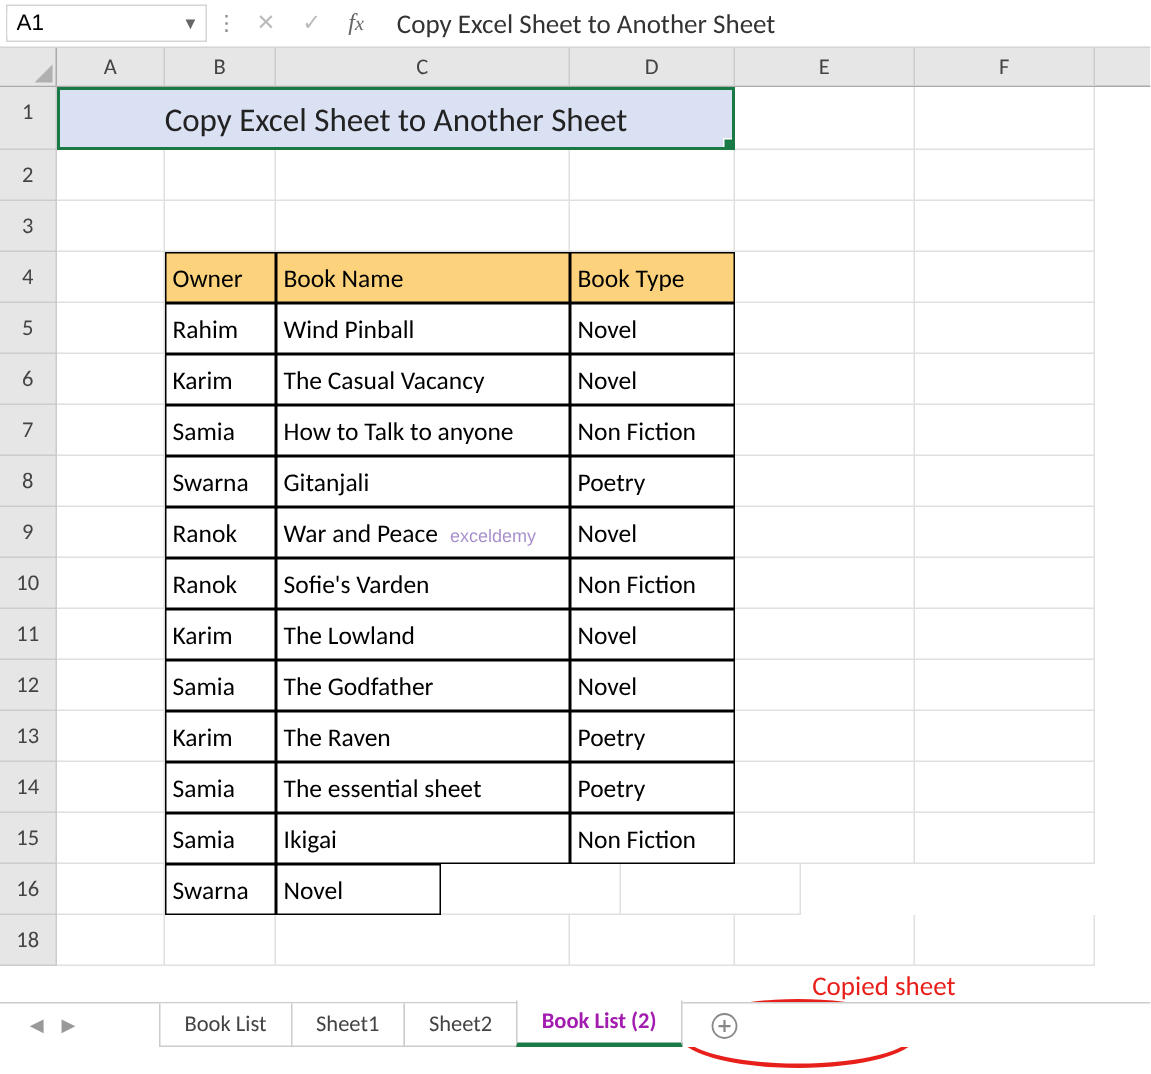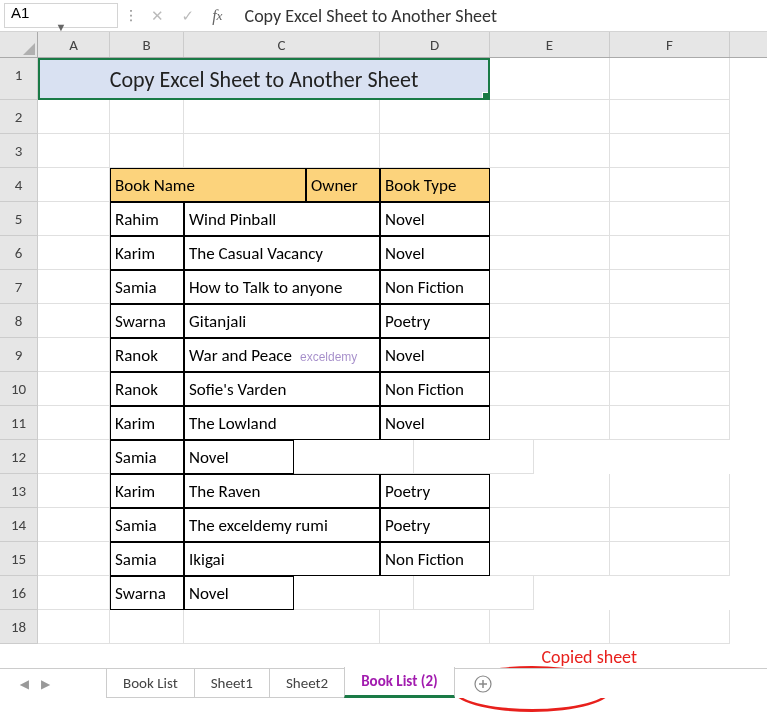--- a/index.html
+++ b/index.html
@@ -1,20 +1,20 @@
 <!DOCTYPE html>
 <html><head>
 <meta charset="utf-8">
 <style>
 * { box-sizing: border-box; margin: 0; padding: 0; }
 body { font-family: Calibri, Arial, sans-serif; font-size: 14px; background: #fff; width: 767px; height: 716px; overflow: hidden; position: relative; }
 
 
 .top-bar { display: flex; align-items: stretch; height: 32px; border-bottom: 1px solid #d4d4d4; background: #fff; }
-.name-box-wrap { display: flex; align-items: center; border: 1px solid #d4d4d4; margin: 3px 3px 3px 4px; background: #fff; flex-direction: column; }
+.name-box-wrap { display: flex; align-items: center; border: 1px solid #d4d4d4; margin: 3px 3px 3px 4px; background: #fff; }
 .name-box { width: 112px; padding: 0 6px; font-size: 15px; border: none; outline: none; }
 .name-dd { width: 20px; text-align: center; color: #666; font-size: 11px; }
 .fb-sep { width: 20px; display: flex; align-items: center; justify-content: center; color: #888; }
 .fb-btns { display: flex; align-items: center; gap: 18px; padding: 0 10px; color: #bbb; }
 .fb-btn { font-size: 15px; }
 .fx-label { font-style: italic; font-family: 'Times New Roman', serif; font-size: 16px; color: #666; padding: 0 8px; display: flex; align-items: center; }
 .formula-input { flex: 1; padding: 0 14px; font-size: 18px; display: flex; align-items: center; color: #333; }
 
 
 .col-headers { display: flex; height: 26px; background: #e6e6e6; border-bottom: 1px solid #aaa; }
@@ -108,22 +108,22 @@
       <div class="cell cA"></div>
       <div class="cell cB"></div>
       <div class="cell cC"></div>
       <div class="cell cD"></div>
       <div class="cell cE"></div>
       <div class="cell cF"></div>
     </div>
     <div class="row">
       <div class="row-h">4</div>
       <div class="cell cA"></div>
+      <div class="cell th cB">Owner</div>
       <div class="cell th cC">Book Name</div>
-      <div class="cell th cB">Owner</div>
       <div class="cell th cD">Book Type</div>
       <div class="cell cE"></div>
       <div class="cell cF"></div>
     </div>
     <div class="row">
       <div class="row-h">5</div>
       <div class="cell cA"></div>
       <div class="cell td cB">Rahim</div>
       <div class="cell td cC">Wind Pinball</div>
       <div class="cell td cD">Novel</div>
@@ -181,38 +181,39 @@
       <div class="cell td cB">Karim</div>
       <div class="cell td cC">The Lowland</div>
       <div class="cell td cD">Novel</div>
       <div class="cell cE"></div>
       <div class="cell cF"></div>
     </div>
     <div class="row">
       <div class="row-h">12</div>
       <div class="cell cA"></div>
       <div class="cell td cB">Samia</div>
+      <div class="cell td cC">The Godfather</div>
       <div class="cell td cD">Novel</div>
       <div class="cell cE"></div>
       <div class="cell cF"></div>
     </div>
     <div class="row">
       <div class="row-h">13</div>
       <div class="cell cA"></div>
       <div class="cell td cB">Karim</div>
       <div class="cell td cC">The Raven</div>
       <div class="cell td cD">Poetry</div>
       <div class="cell cE"></div>
       <div class="cell cF"></div>
     </div>
     <div class="row">
       <div class="row-h">14</div>
       <div class="cell cA"></div>
       <div class="cell td cB">Samia</div>
-      <div class="cell td cC">The exceldemy rumi</div>
+      <div class="cell td cC">The essential sheet</div>
       <div class="cell td cD">Poetry</div>
       <div class="cell cE"></div>
       <div class="cell cF"></div>
     </div>
     <div class="row">
       <div class="row-h">15</div>
       <div class="cell cA"></div>
       <div class="cell td cB">Samia</div>
       <div class="cell td cC">Ikigai</div>
       <div class="cell td cD">Non Fiction</div>

